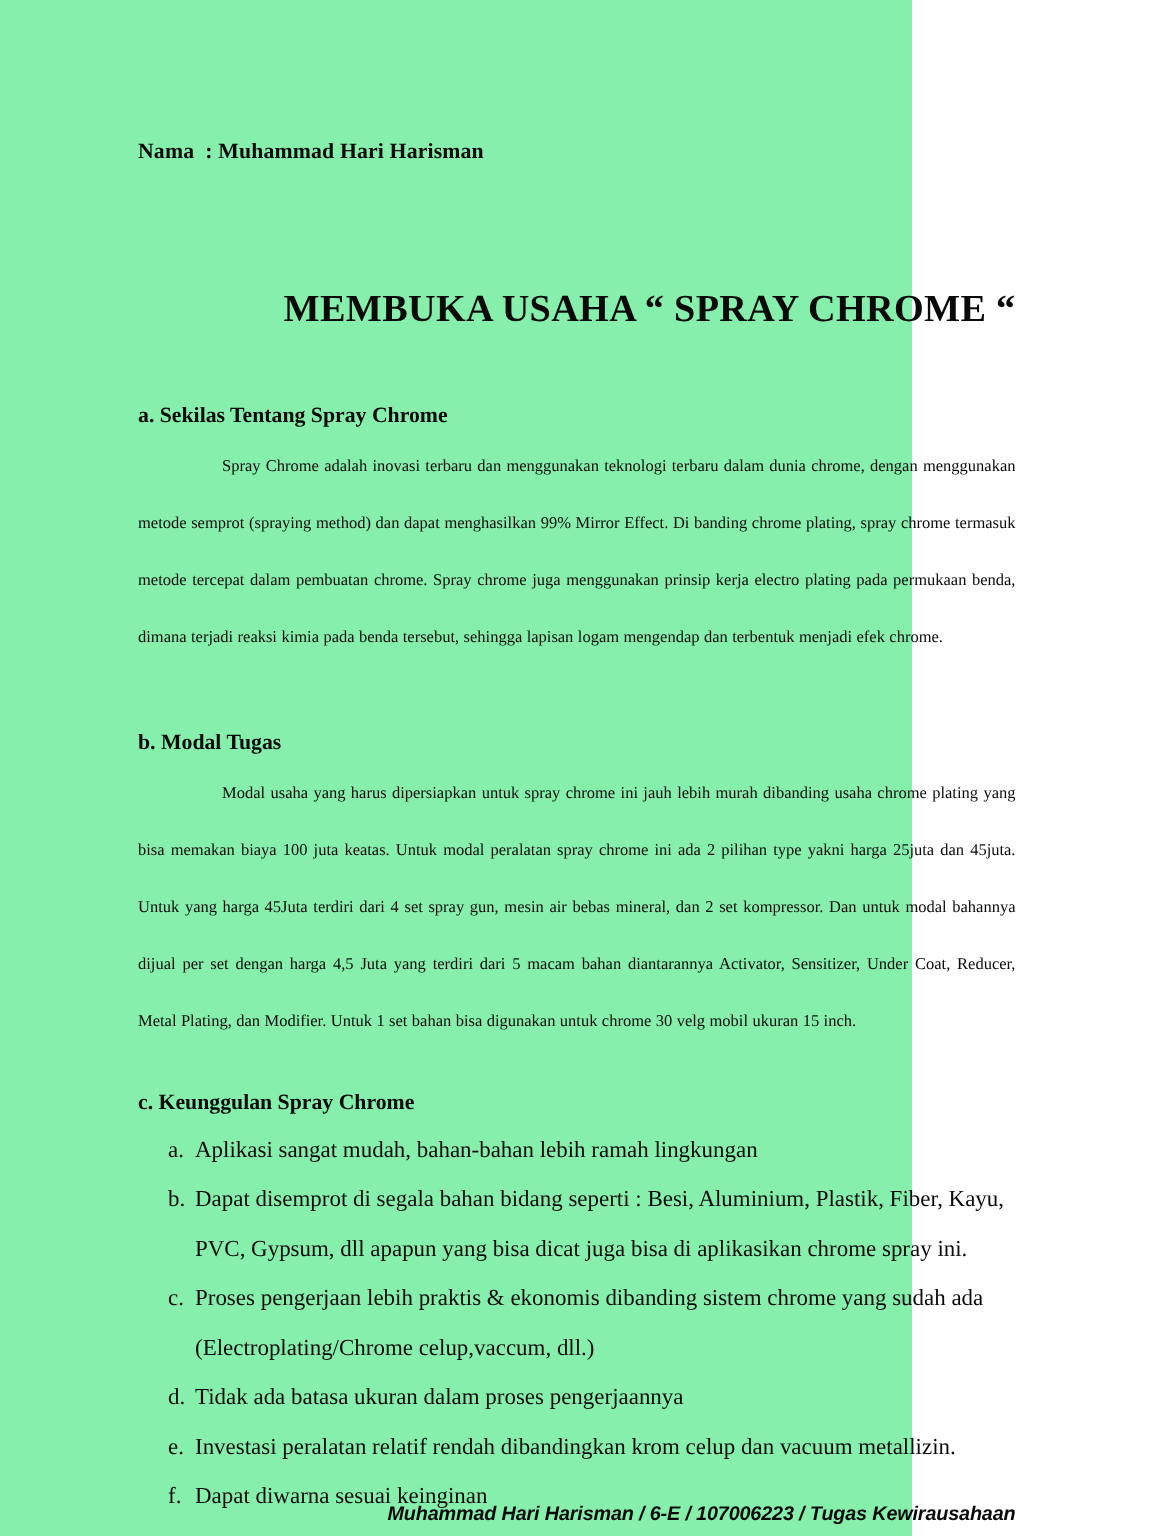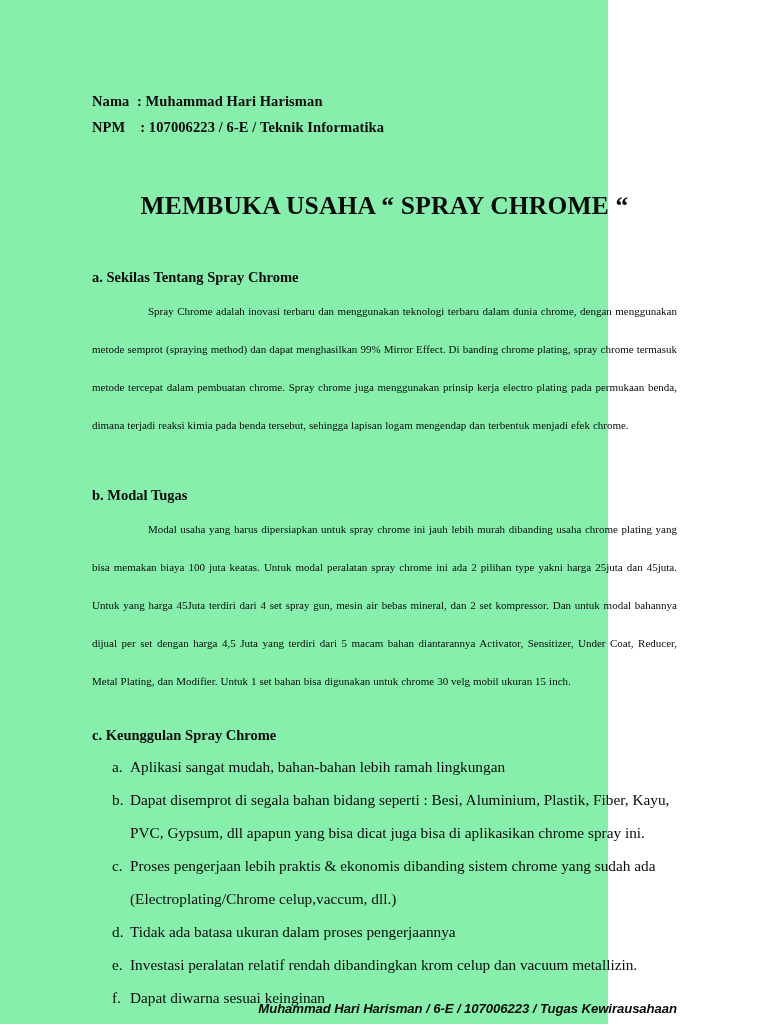--- a/index.html
+++ b/index.html
@@ -40,21 +40,21 @@
     white-space: pre;
     letter-spacing: 0.1px;
   }
 
   
   .doc-title {
     position: absolute;
     left: 92px;
     top: 190px;
     width: 585px;
-    text-align: center;
+    text-align: right;
     font-size: 25.5px;
     font-weight: bold;
     line-height: 32px;
     letter-spacing: 0.2px;
   }
 
   
   .section {
     position: absolute;
     left: 92px;
@@ -122,21 +122,20 @@
     letter-spacing: -0.1px;
   }
 </style>
 </head>
 <body>
 
 <div class="page">
 
   <div class="id-block">
     <div class="id-line">Nama  : Muhammad Hari Harisman</div>
-    <div class="id-line">NPM    : 107006223 / 6-E / Teknik Informatika</div>
   </div>
 
   <h1 class="doc-title">MEMBUKA USAHA “ SPRAY CHROME “</h1>
 
   <div class="section" id="section-a">
     <div class="section-heading">
       <span class="marker">a.</span>
       <span class="heading-text">Sekilas Tentang Spray Chrome</span>
     </div>
     <p class="body-para">Spray Chrome adalah inovasi terbaru dan menggunakan teknologi terbaru dalam dunia chrome, dengan menggunakan metode semprot (spraying method) dan dapat menghasilkan 99% Mirror Effect. Di banding chrome plating, spray chrome termasuk metode tercepat dalam pembuatan chrome. Spray chrome juga menggunakan prinsip kerja electro plating pada permukaan benda, dimana terjadi reaksi kimia pada benda tersebut, sehingga lapisan logam mengendap dan terbentuk menjadi efek chrome.</p>

